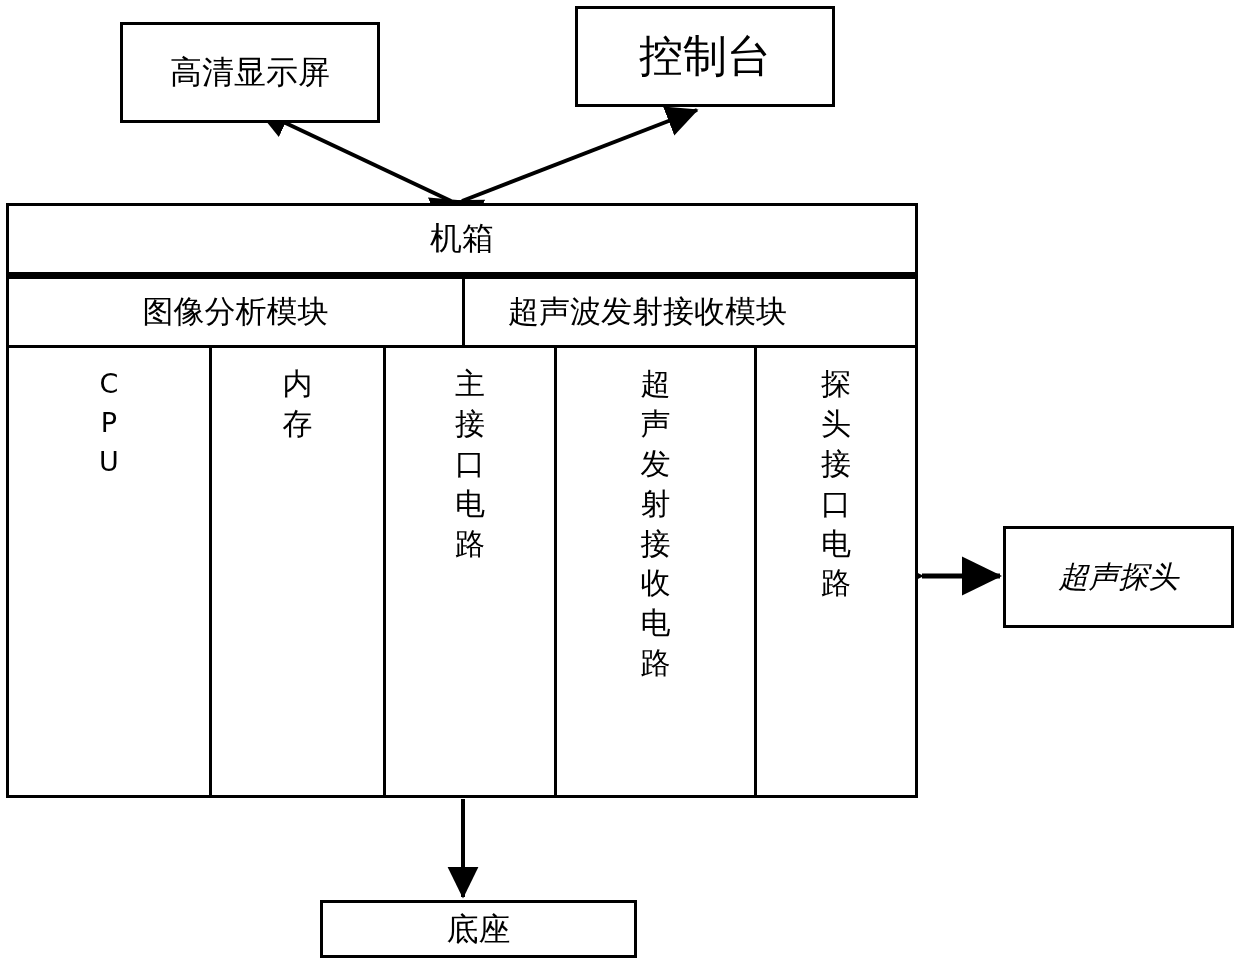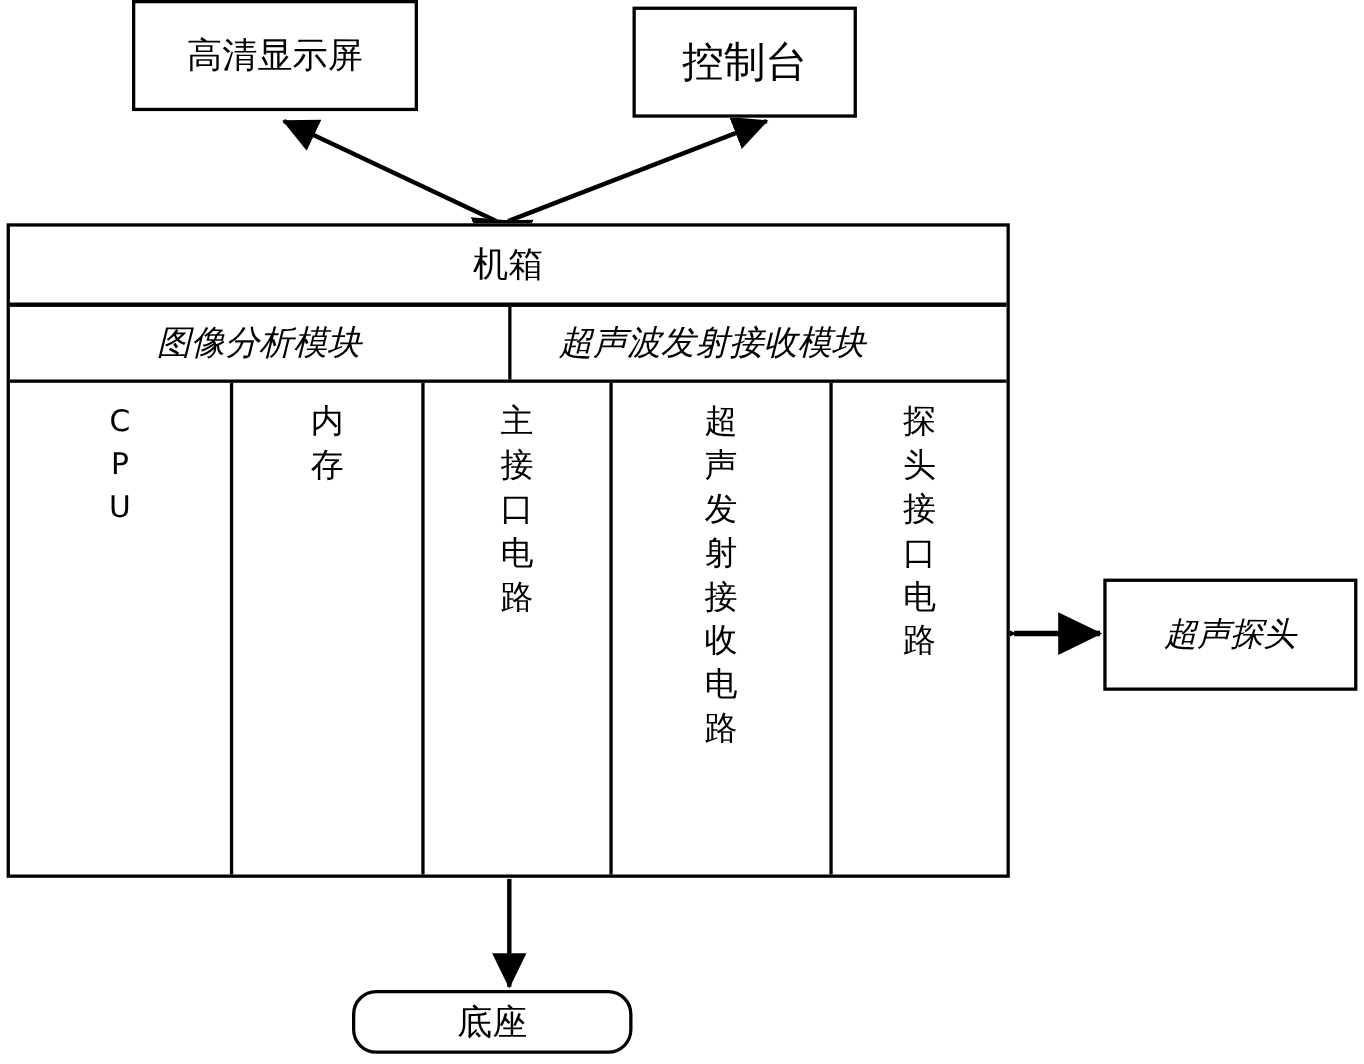--- a/index.html
+++ b/index.html
@@ -24,23 +24,23 @@
     box-sizing: border-box;
     border: 3px solid #000000;
     background: #ffffff;
     display: flex;
     align-items: center;
     justify-content: center;
     text-align: center;
     line-height: 1.15;
   }
   
-  #node-display { left: 120px; top: 0;  width: 260px; height: 101px; font-size: 32px; }
-  #node-console { left: 575px; top: 6px;  width: 204px; height: 101px; font-size: 38px; }
-  #node-base    { left: 320px; top: 900px; width: 255px; height: 58px; font-size: 32px; border-radius: 22px; }
+  #node-display { left: 120px; top: 22px;  width: 260px; height: 101px; font-size: 32px; }
+  #node-console { left: 575px; top: 6px;  width: 260px; height: 101px; font-size: 44px; }
+  #node-base    { left: 320px; top: 900px; width: 317px; height: 58px; font-size: 32px; }
   #node-probe   { left: 1003px; top: 526px; width: 231px; height: 102px; font-size: 30px; font-style: italic; }
 
   
   #chassis {
     position: absolute;
     left: 6px;
     top: 203px;
     width: 912px;
     height: 595px;
     box-sizing: border-box;
@@ -49,32 +49,31 @@
   }
   #chassis-title {
     position: absolute;
     left: 0; top: 0;
     width: 906px;
     height: 73px;
     display: flex;
     align-items: center;
     justify-content: center;
     font-size: 32px;
-    border-bottom: 4px solid #000000;
+    border-bottom: 7px solid #000000;
     box-sizing: border-box;
   }
   #module-row {
     position: absolute;
     left: 0; top: 73px;
     width: 906px;
     height: 69px;
     box-sizing: border-box;
     border-bottom: 3px solid #000000;
     display: flex;
-    font-style: italic;
   }
   .module-cell {
     display: flex;
     align-items: center;
     justify-content: center;
     font-size: 31px;
     box-sizing: border-box;
     height: 100%;
   }
   #module-cell-0 { width: 456px; border-right: 3px solid #000000; }

